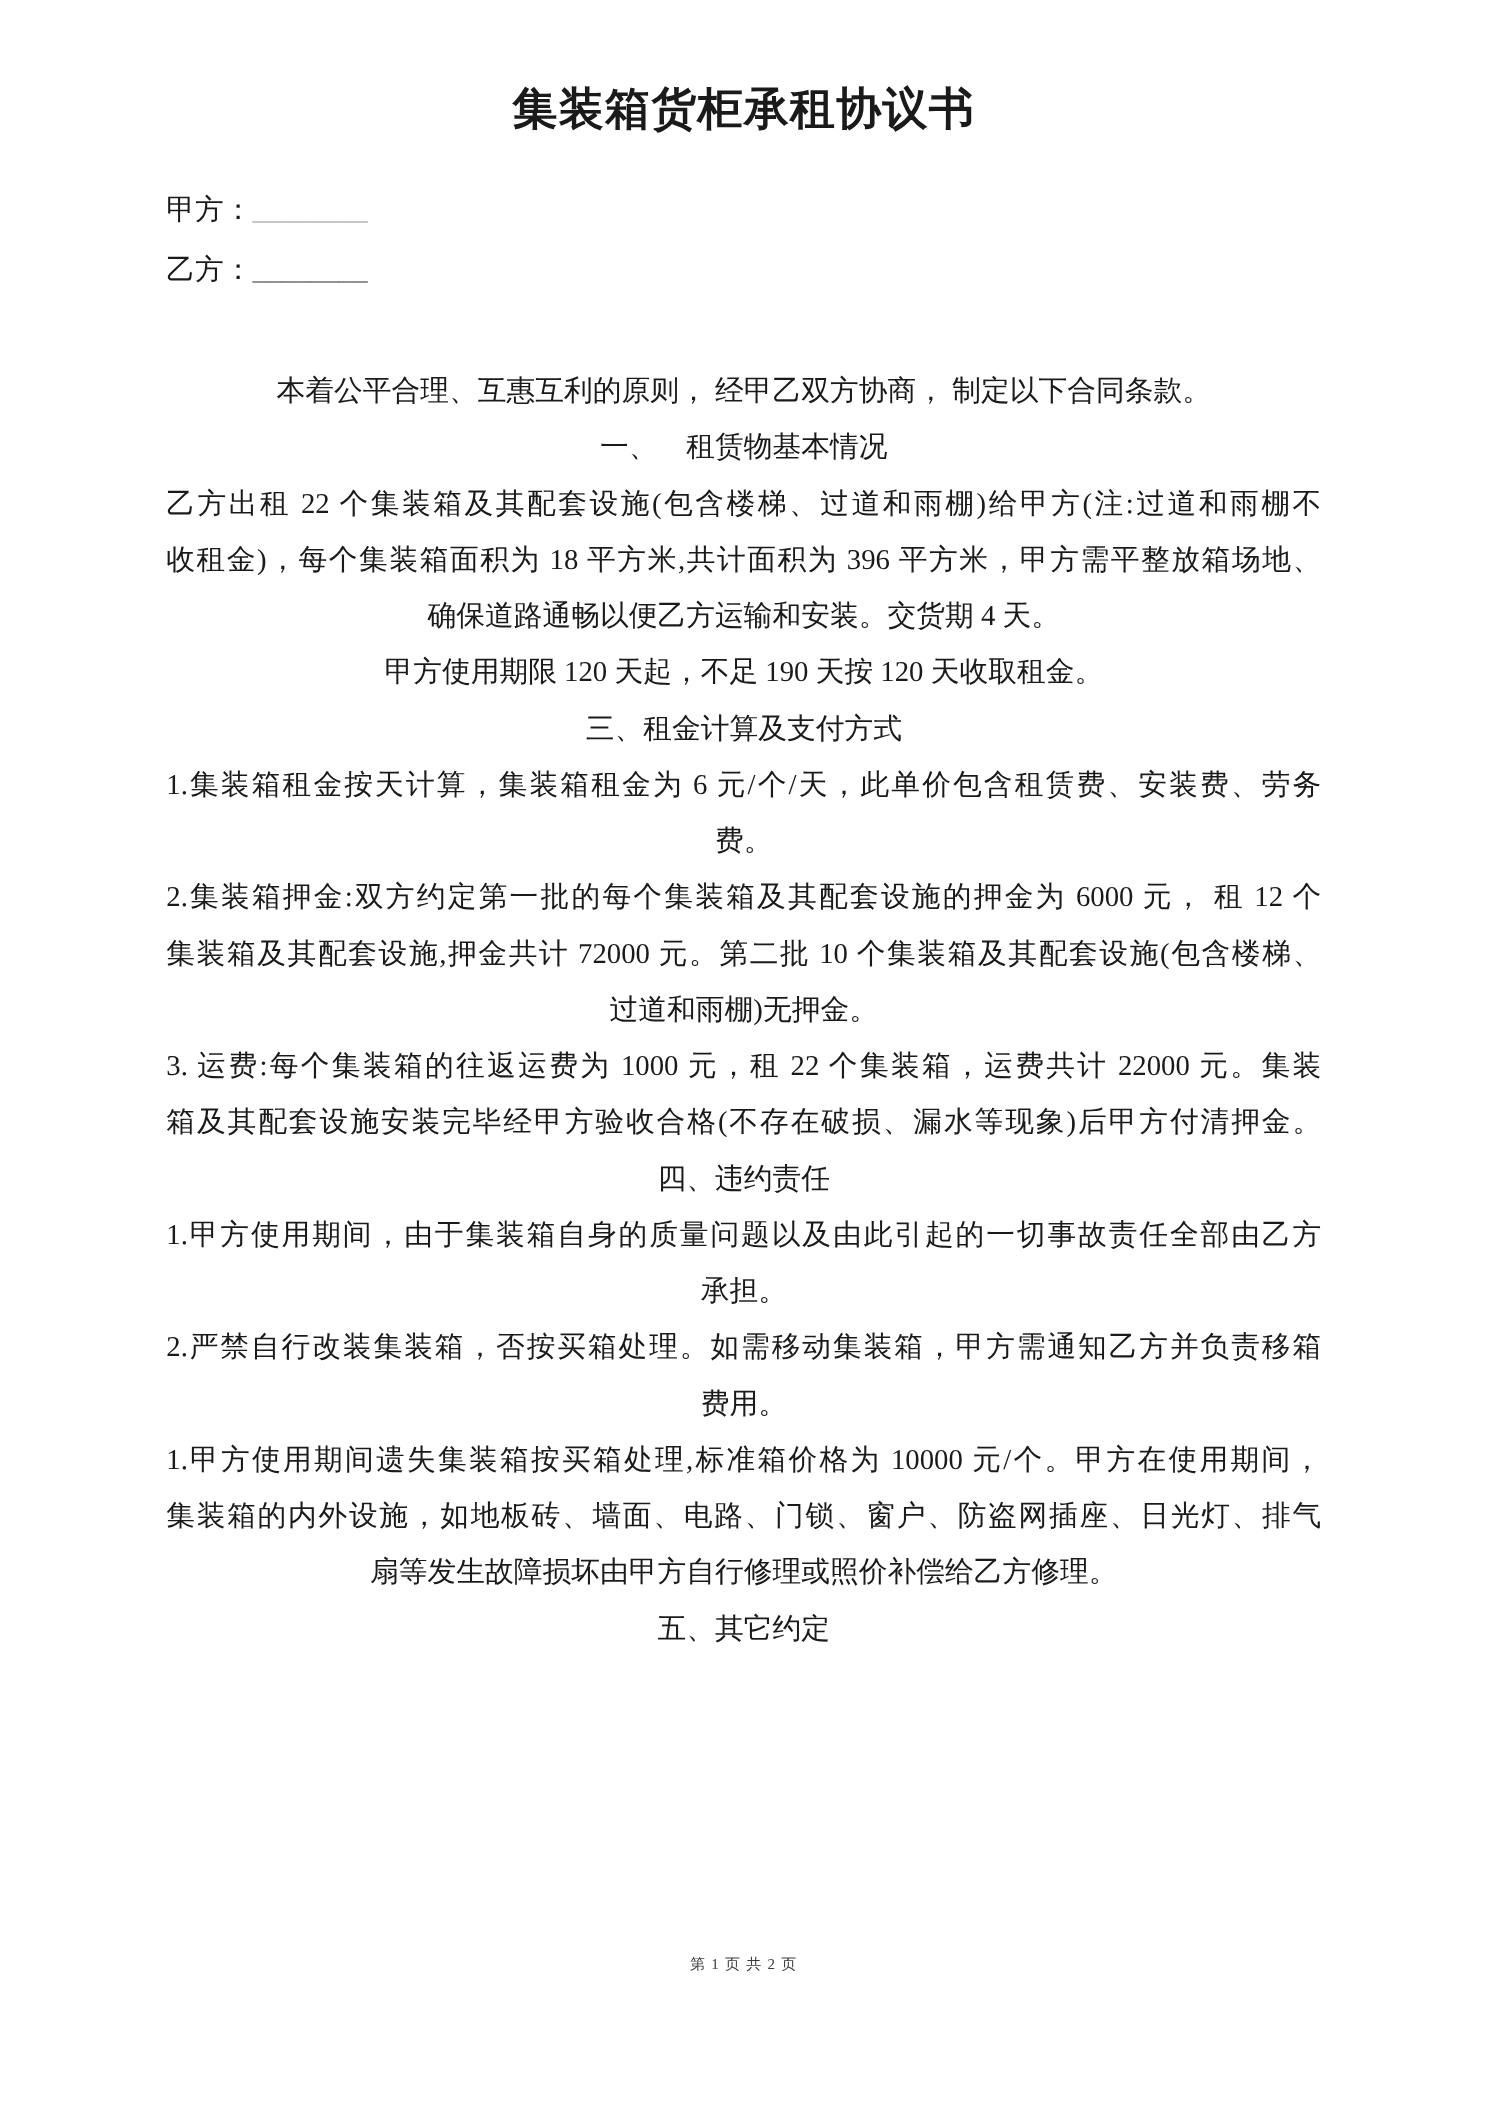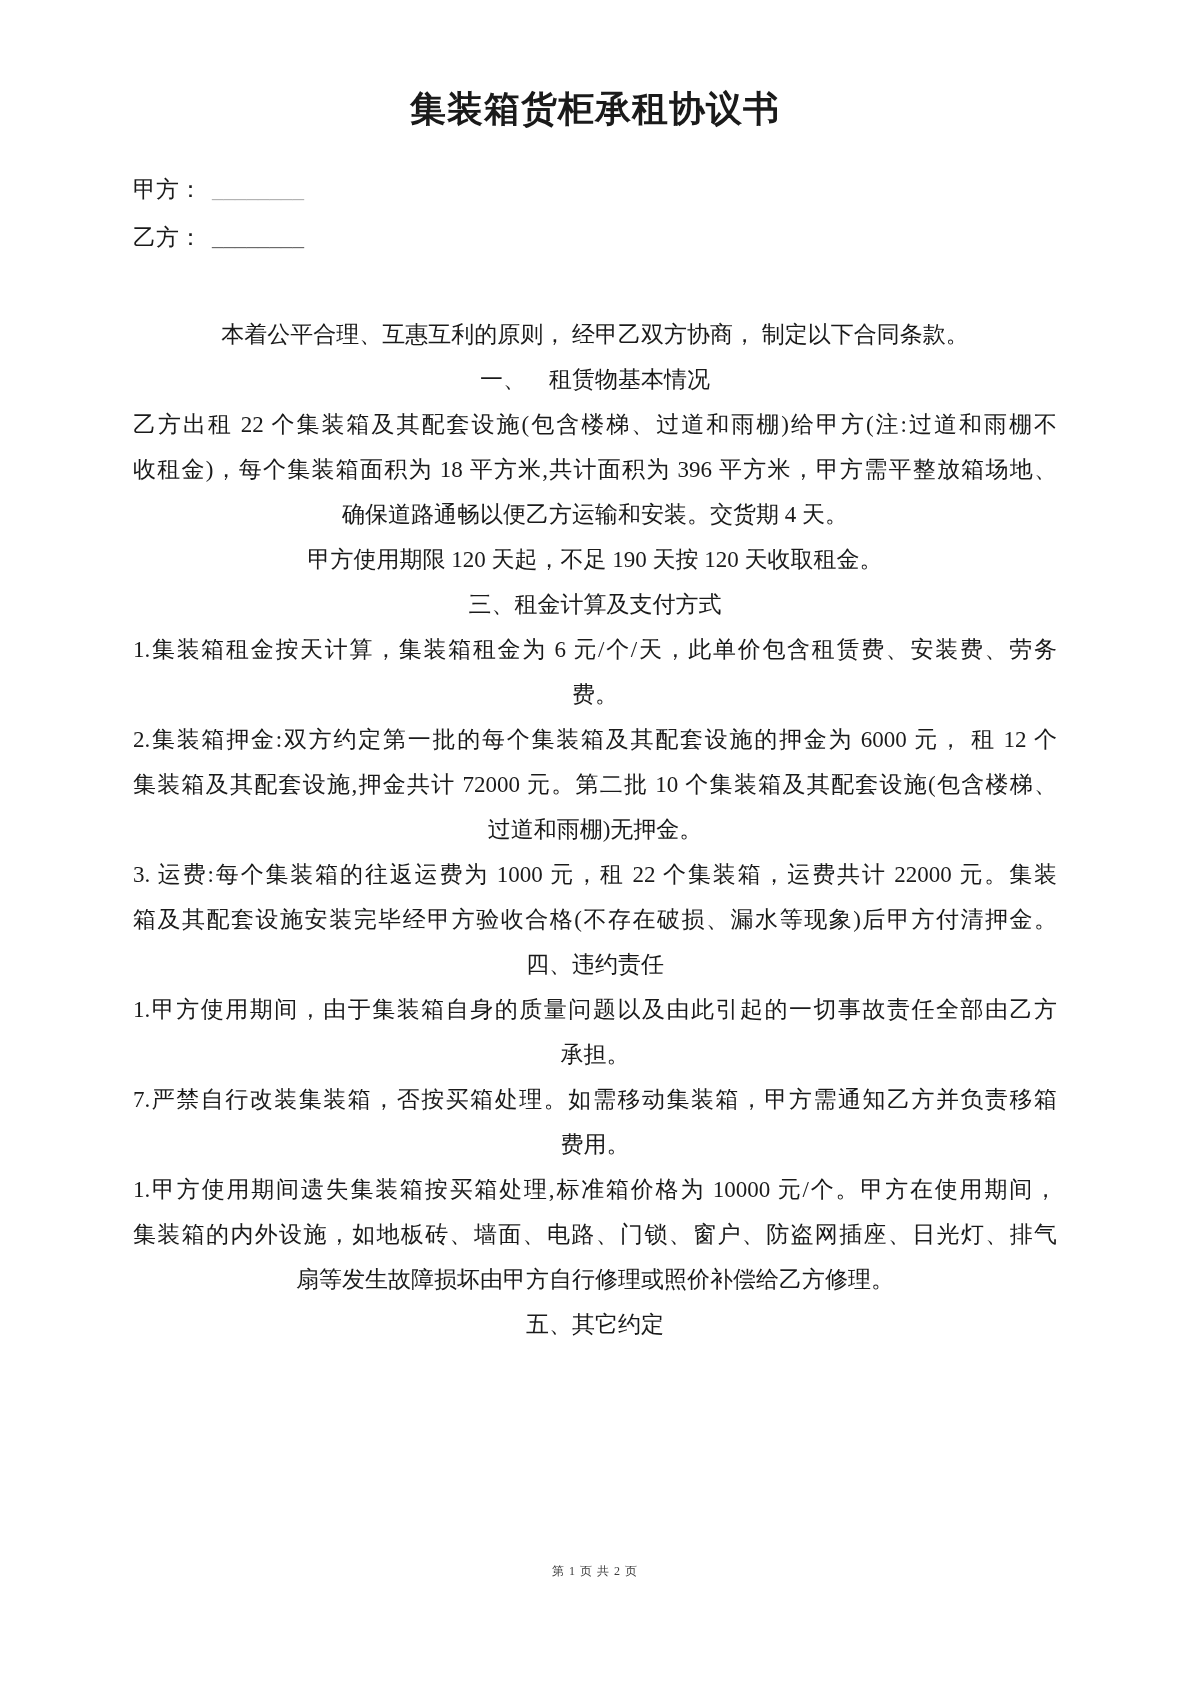--- a/index.html
+++ b/index.html
@@ -8,37 +8,37 @@
     position: relative;
     width: 1190px;
     height: 1683px;
     background: #ffffff;
     font-family: "Liberation Serif", "DejaVu Serif", serif;
     color: #1a1a1a;
     overflow: hidden;
   }
   .content { padding: 0 133px; }
   .title {
-    padding-top: 86px;
+    padding-top: 64px;
     height: 46px;
     line-height: 46px;
     font-size: 36px;
     font-weight: bold;
     text-align: center;
     letter-spacing: 1px;
     white-space: nowrap;
   }
   .parties { margin-top: 80px; }
   .party-line {
     height: 48px;
     line-height: 48px;
     font-size: 23px;
     white-space: nowrap;
   }
-  .blank { margin-left: 10px; letter-spacing: 0; }
+  .blank { margin-left: 0; letter-spacing: 0; }
   .blank-a { color: #b3b3b3; }
   .blank-b { color: #6b6b6b; }
   .body-text { margin-top: 50px; }
   .doc-line {
     height: 45px;
     line-height: 45px;
     font-size: 23px;
     overflow: hidden;
     text-align: center;
   }
@@ -83,21 +83,21 @@
       <div class="doc-line just">1.集装箱租金按天计算，集装箱租金为 6 元/个/天，此单价包含租赁费、安装费、劳务</div>
       <div class="doc-line">费。</div>
       <div class="doc-line just">2.集装箱押金:双方约定第一批的每个集装箱及其配套设施的押金为 6000 元， 租 12 个</div>
       <div class="doc-line just">集装箱及其配套设施,押金共计 72000 元。第二批 10 个集装箱及其配套设施(包含楼梯、</div>
       <div class="doc-line">过道和雨棚)无押金。</div>
       <div class="doc-line just">3. 运费:每个集装箱的往返运费为 1000 元，租 22 个集装箱，运费共计 22000 元。集装</div>
       <div class="doc-line just">箱及其配套设施安装完毕经甲方验收合格(不存在破损、漏水等现象)后甲方付清押金。</div>
       <div class="doc-line">四、违约责任</div>
       <div class="doc-line just">1.甲方使用期间，由于集装箱自身的质量问题以及由此引起的一切事故责任全部由乙方</div>
       <div class="doc-line">承担。</div>
-      <div class="doc-line just">7.严禁自行改装集装箱，否按买箱处理。如需移动集装箱，甲方需通知乙方并负责移箱</div>
+      <div class="doc-line just">2.严禁自行改装集装箱，否按买箱处理。如需移动集装箱，甲方需通知乙方并负责移箱</div>
       <div class="doc-line">费用。</div>
       <div class="doc-line just">1.甲方使用期间遗失集装箱按买箱处理,标准箱价格为 10000 元/个。甲方在使用期间，</div>
       <div class="doc-line just">集装箱的内外设施，如地板砖、墙面、电路、门锁、窗户、防盗网插座、日光灯、排气</div>
       <div class="doc-line">扇等发生故障损坏由甲方自行修理或照价补偿给乙方修理。</div>
       <div class="doc-line">五、其它约定</div>
     </div>
 
   </div>
 
   <div class="footer">第 1 页 共 2 页</div>

